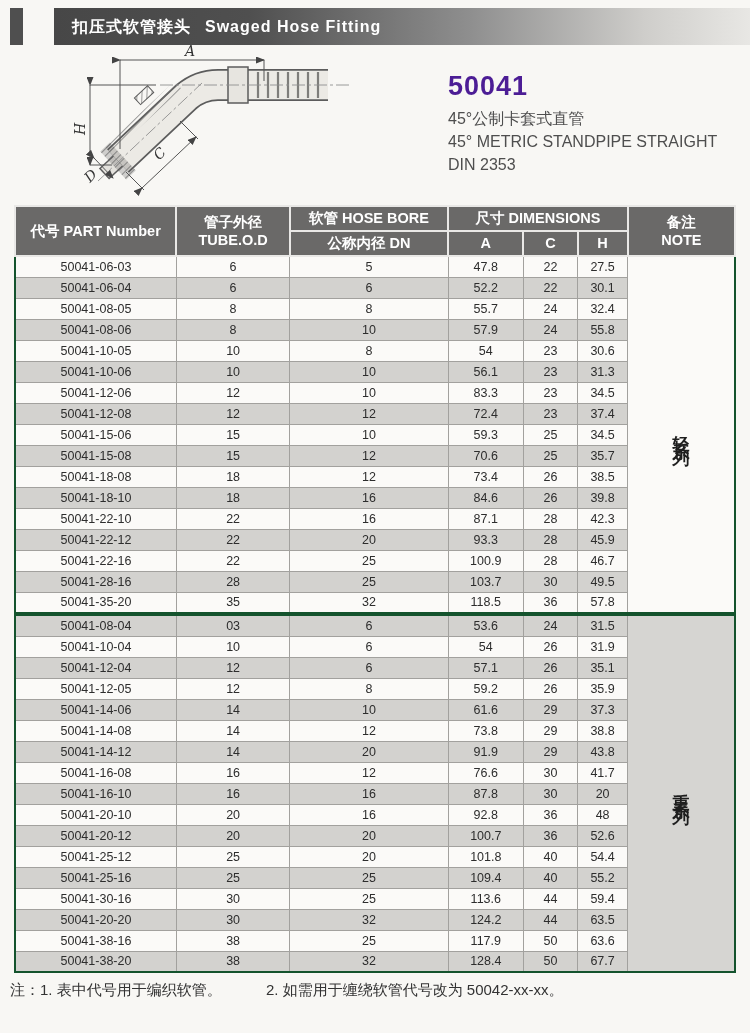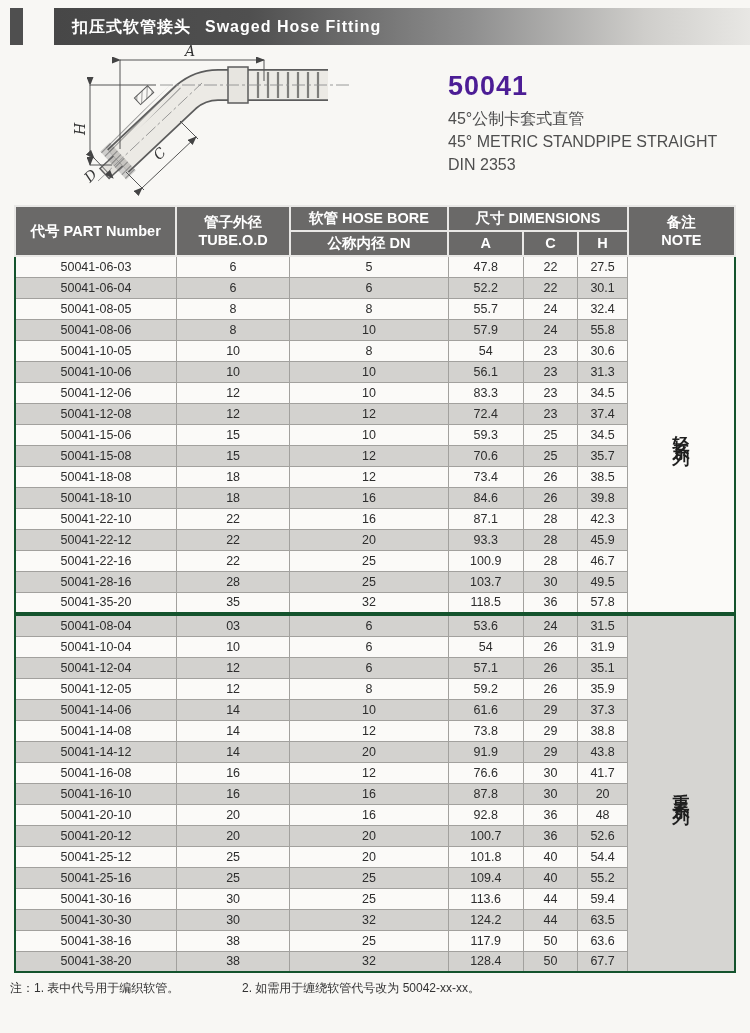--- a/index.html
+++ b/index.html
@@ -43,23 +43,23 @@
     background:#fbfaf8;
   }
   .spec-table tr.shaded td { background:#d3d2cf; }
   .spec-table td.note-cell { background:#fbfaf8; }
   .spec-table td.note-cell.note-gray { background:#d6d5d2; }
   .vertical-text {
     writing-mode:vertical-rl; font-weight:bold; font-size:17px;
     letter-spacing:8px; color:#1e1e1e; line-height:1;
   }
   
-  .notes { display:flex; margin:7px 0 0 10px; font-size:12px; color:#333; line-height:1.35; }
+  .notes { display:flex; margin:7px 0 0 10px; font-size:15px; color:#333; line-height:1.35; }
   .notes .ncol1 { width:232px; }
-  .notes .ncol2 { flex:1; }
+  .notes .ncol2 { flex:1;margin-left:24px; }
   
   .dim { stroke:#555; stroke-width:1; fill:none; }
   .dimtext { font-family:"DejaVu Serif","Liberation Serif",serif; font-style:italic; font-size:14px; fill:#333; }
 </style>
 </head>
 <body>
 
 <div class="hdr">
   <div class="hdr-accent"></div>
   <div class="hdr-bar">
@@ -426,21 +426,21 @@
       </tr>
       <tr>
         <td>50041-30-16</td>
         <td>30</td>
         <td>25</td>
         <td>113.6</td>
         <td>44</td>
         <td>59.4</td>
       </tr>
       <tr class="shaded">
-        <td>50041-30-30</td>
+        <td>50041-20-20</td>
         <td>30</td>
         <td>32</td>
         <td>124.2</td>
         <td>44</td>
         <td>63.5</td>
       </tr>
       <tr>
         <td>50041-38-16</td>
         <td>38</td>
         <td>25</td>

